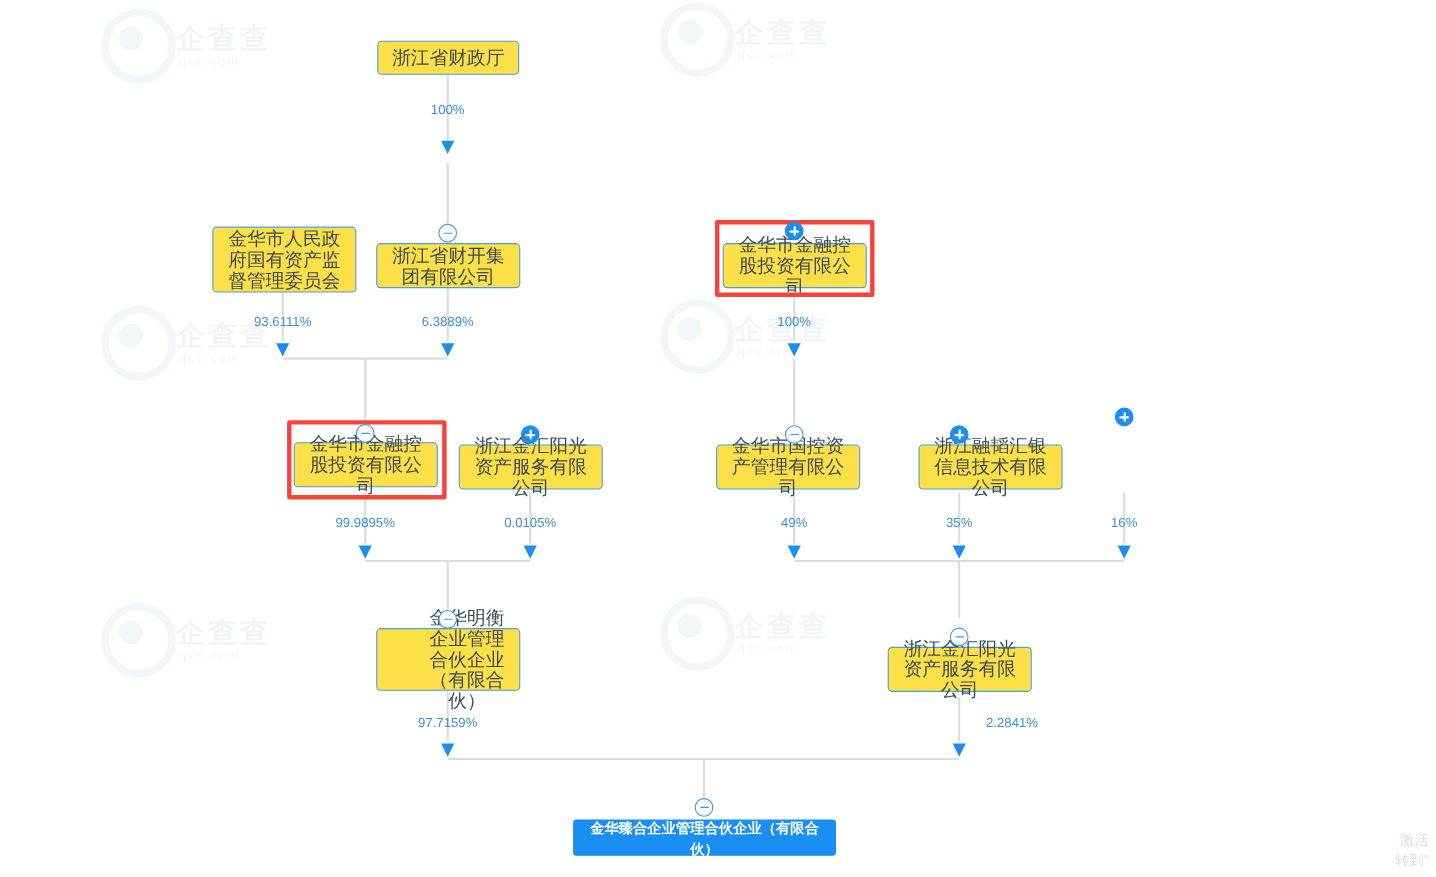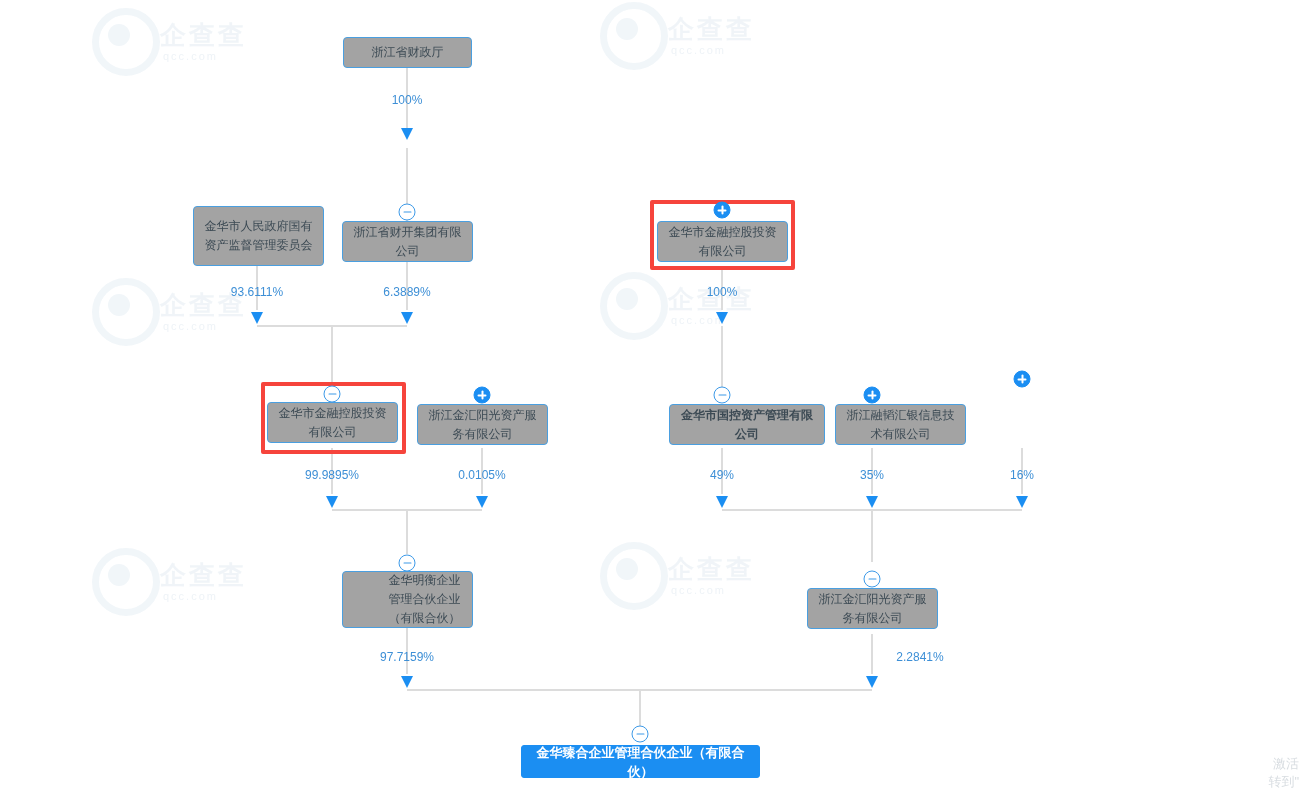--- a/index.html
+++ b/index.html
@@ -27,21 +27,21 @@
   
   svg.edges{position:absolute;left:0;top:0;width:1305px;height:797px;z-index:1;}
 
   
   .pct{position:absolute;z-index:3;color:#3d8fd6;font-size:12px;
        white-space:nowrap;transform:translateX(-50%);}
 
   
   .node{position:absolute;z-index:4;box-sizing:border-box;
         border:1px solid #4a9fe0;border-radius:4px;
-        background:#a3a3a3;color:#3c4a54;font-size:12px;line-height:19px;
+        background:#fde047;color:#3c4a54;font-size:17px;line-height:19px;
         text-align:center;display:flex;align-items:center;justify-content:center;
         padding:3px 6px;}
   .node.root{background:#1b8ef2;border-color:#1b8ef2;color:#ffffff;
         font-weight:bold;font-size:13px;border-radius:3px;}
 
   
   .badge{position:absolute;z-index:6;width:17px;height:17px;border-radius:50%;
         transform:translate(-50%,-50%);display:flex;align-items:center;
         justify-content:center;font-size:13px;line-height:1;box-sizing:border-box;}
   .badge.minus{background:#ffffff;border:1px solid #3d9ae8;color:#3d9ae8;}
@@ -200,21 +200,21 @@
     </div>
 
   <div class="node" style="left:417px;top:404px;width:131px;height:41px;">
     <span>浙江金汇阳光资产服务有限公司</span>
   </div>
   <div class="badge plus" style="left:482px;top:395px;">
       <i class="bar h"></i>
       <i class="bar v"></i>
     </div>
 
-  <div class="node" style="left:669px;top:404px;width:156px;height:41px;font-weight:bold;">
+  <div class="node" style="left:651px;top:404px;width:131px;height:41px;">
     <span>金华市国控资产管理有限公司</span>
   </div>
   <div class="badge minus" style="left:722px;top:395px;">
       <i class="bar"></i>
     </div>
 
   <div class="node" style="left:807px;top:404px;width:131px;height:41px;margin-left:28px;">
     <span>浙江融韬汇银信息技术有限公司</span>
   </div>
   <div class="badge plus" style="left:872px;top:395px;">

